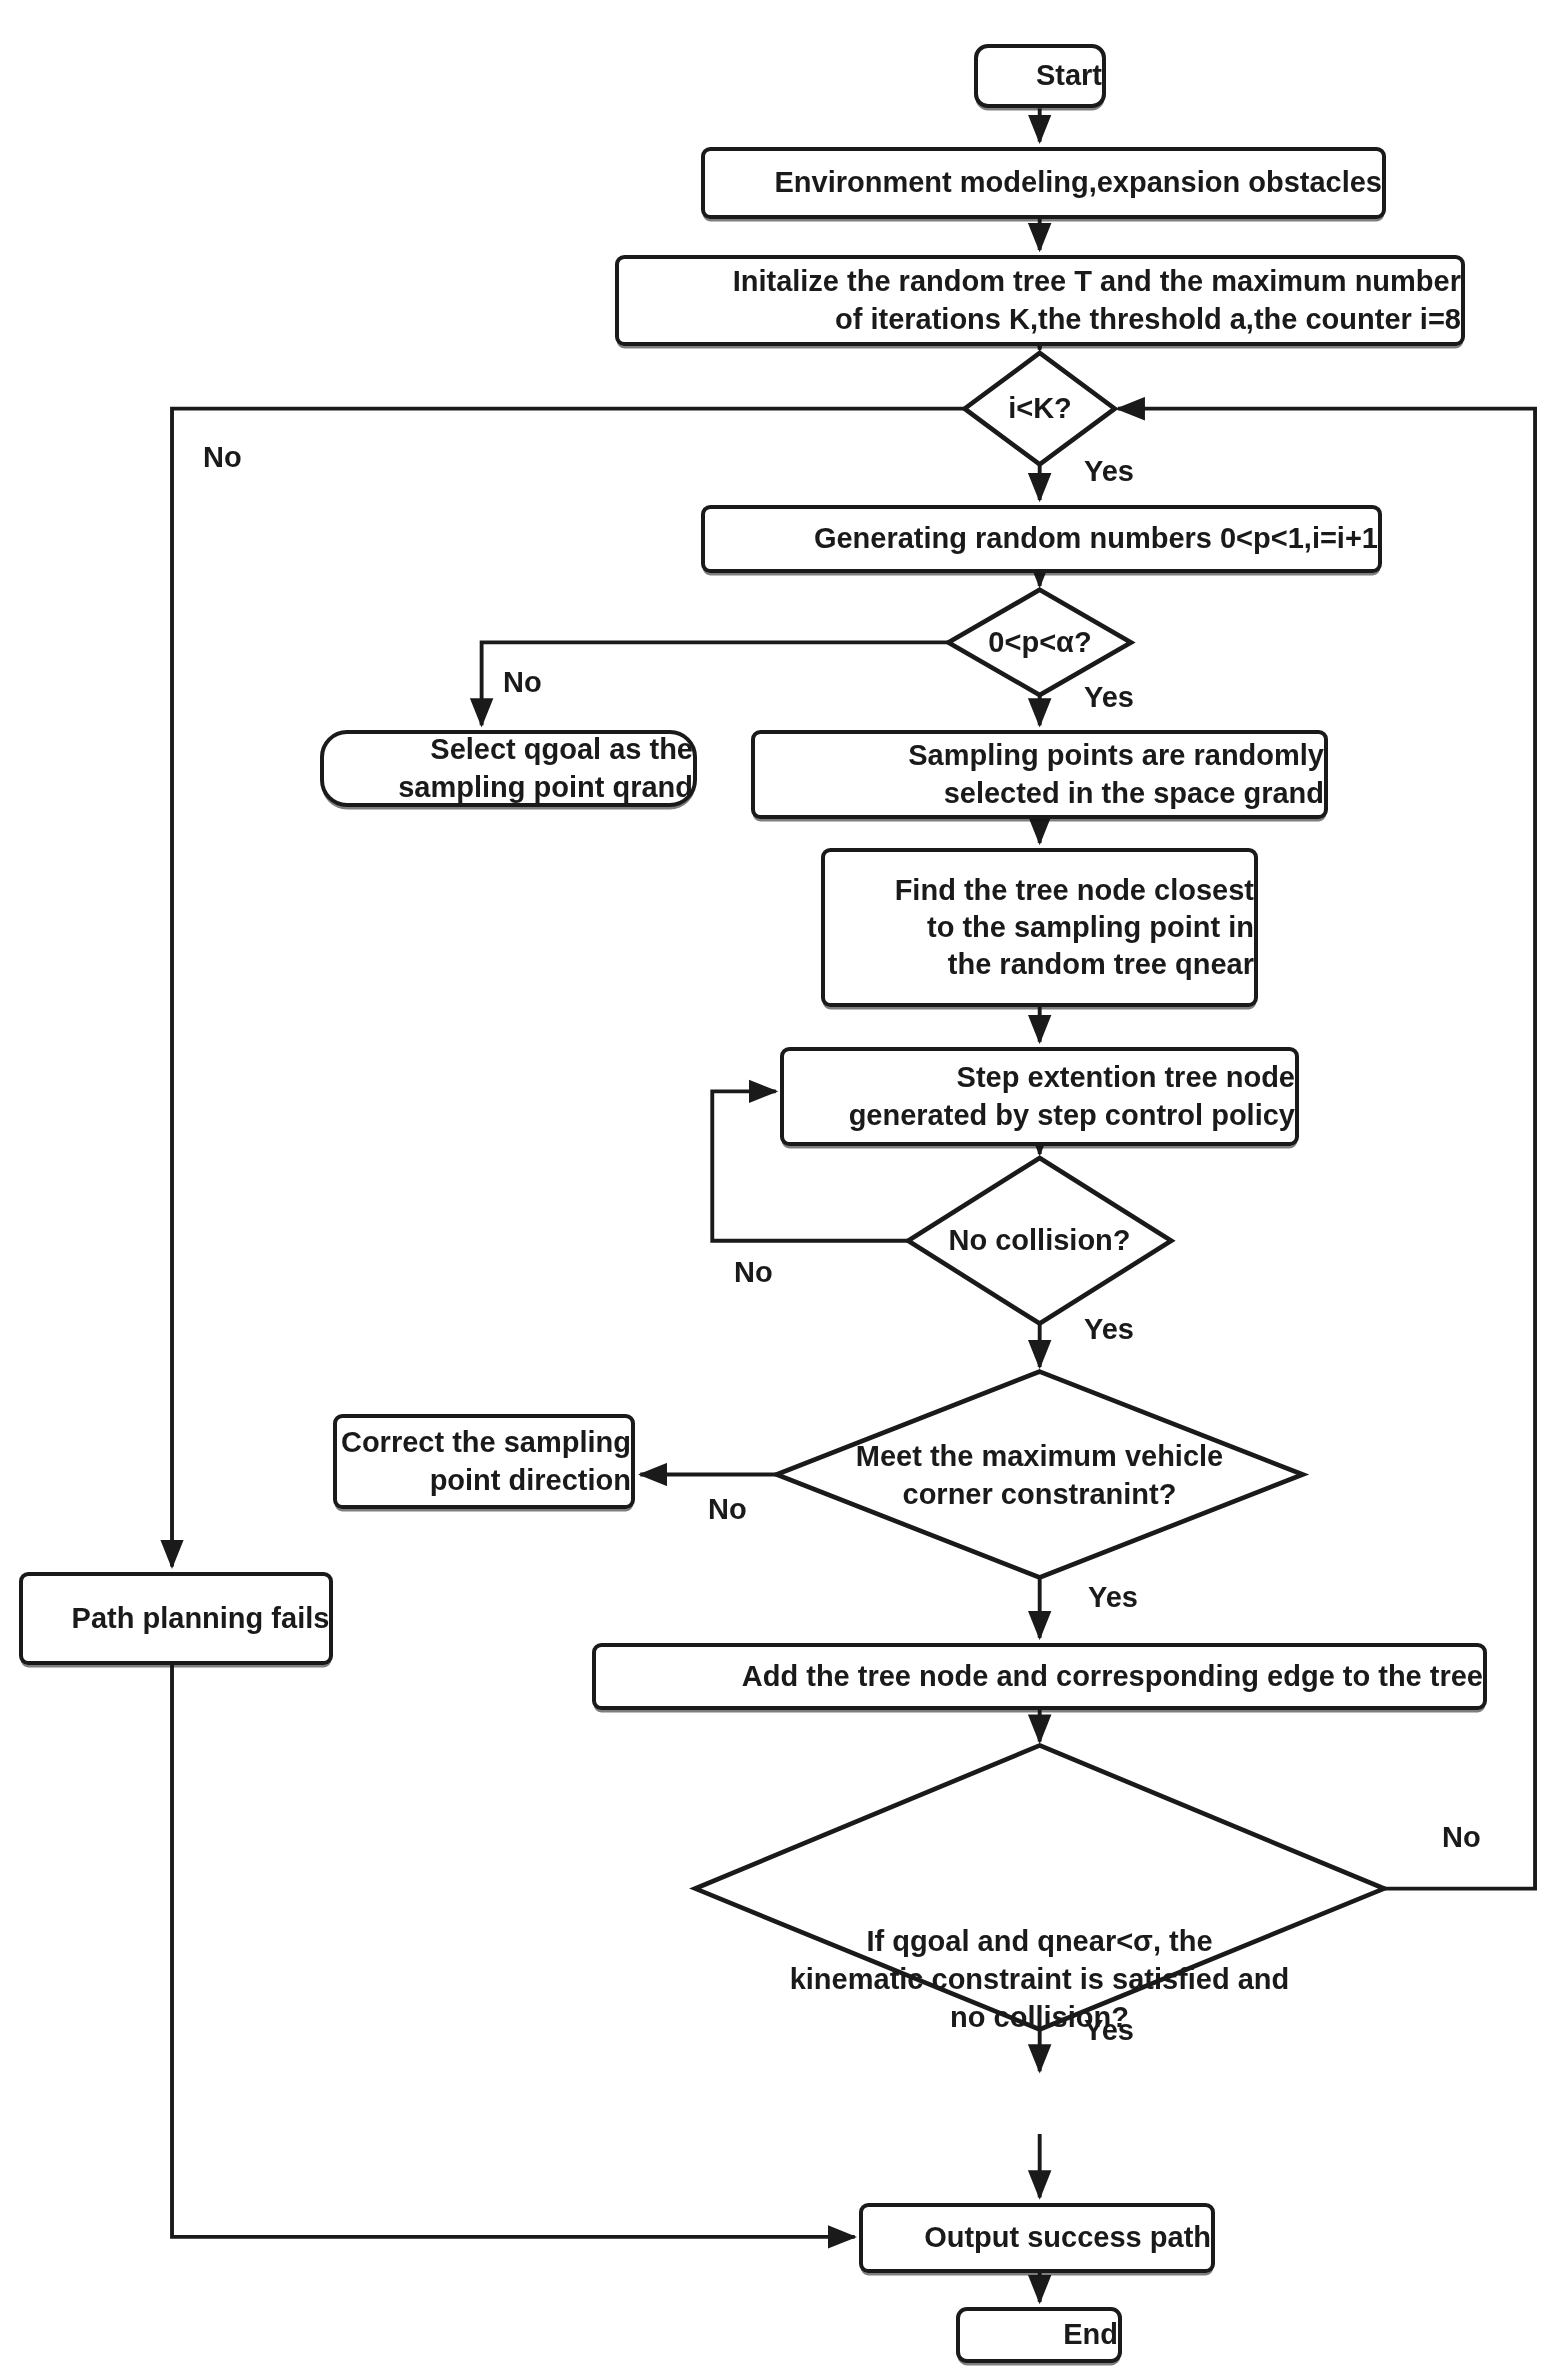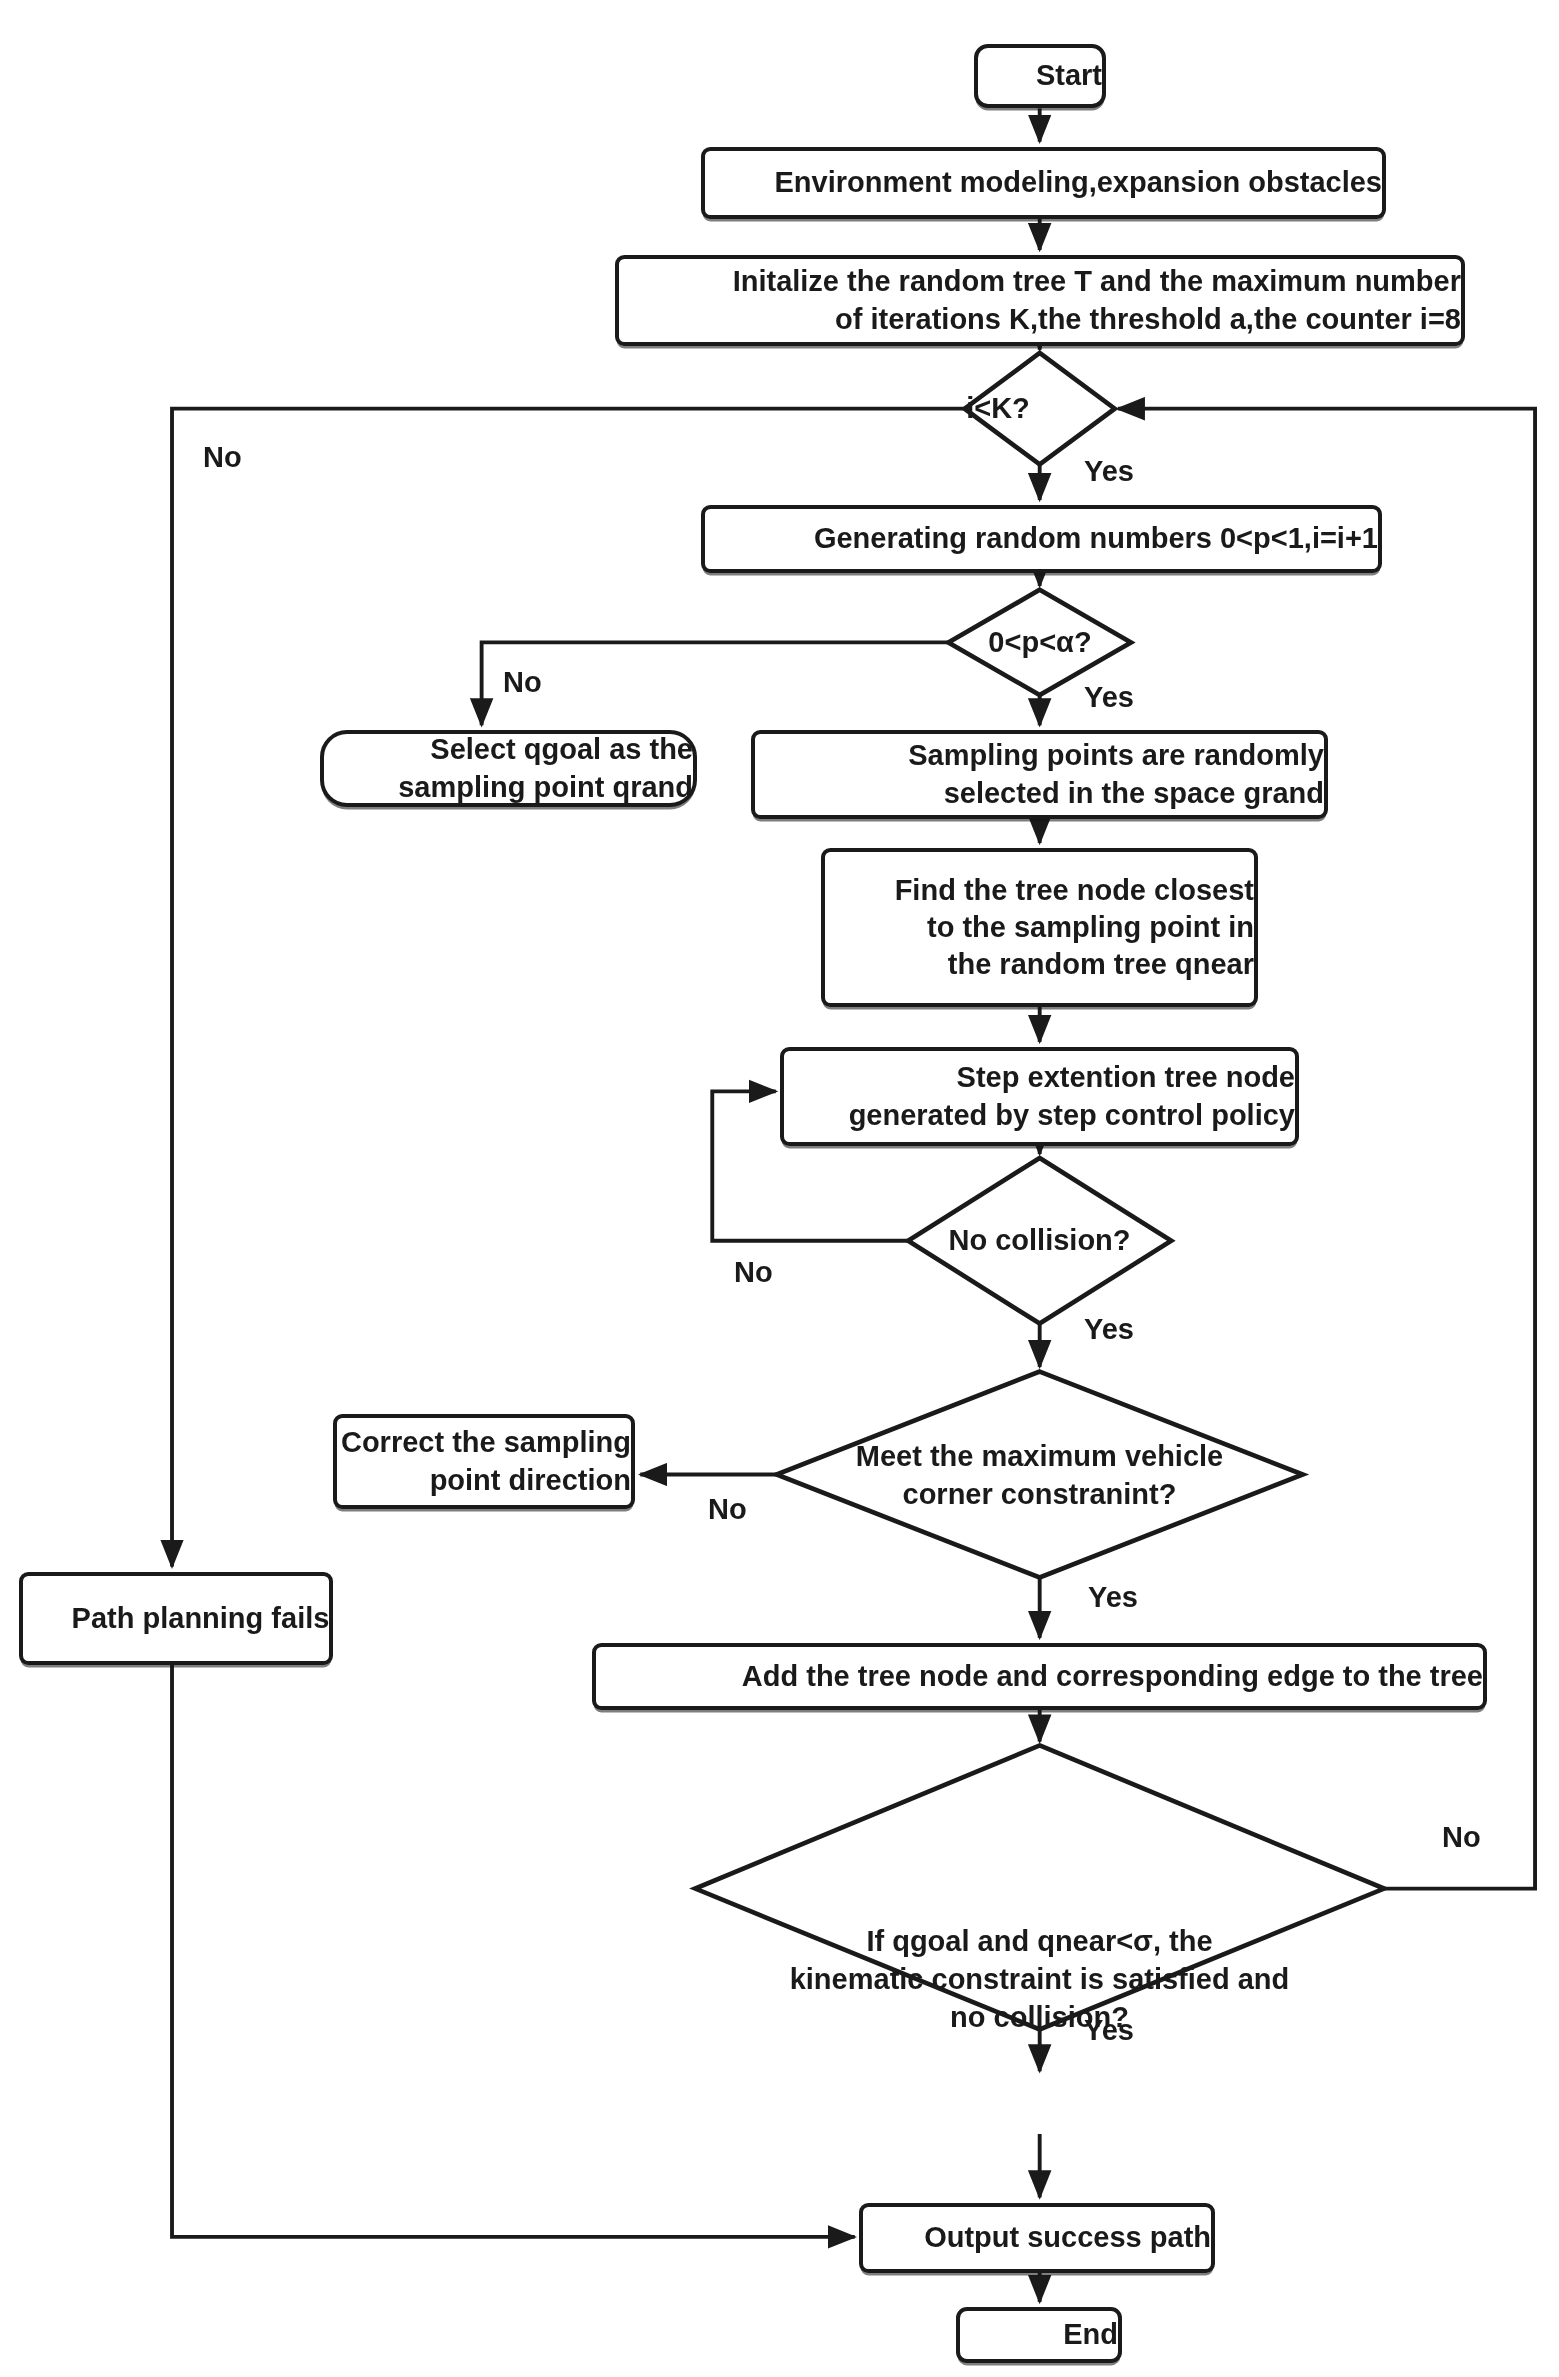--- a/index.html
+++ b/index.html
@@ -140,21 +140,21 @@
 
 
   <div class="node" style="left:859px;top:2203px;width:356px;height:70px;">
     <span class="line">Output success path</span>
   </div>
 
   <div class="node terminal" style="left:956px;top:2307px;width:166px;height:56px;border-radius:11px;">
     <span class="line">End</span>
   </div>
 
-  <div class="dlabel" style="left:936px;top:387px;width:124px;height:43px;">
+  <div class="dlabel" style="left:978px;top:387px;width:124px;height:43px;">
     <span>i&lt;K?</span>
   </div>
 
   <div class="dlabel" style="left:951px;top:621px;width:178px;height:43px;">
     <span>0&lt;p&lt;α?</span>
   </div>
 
   <div class="dlabel" style="left:927px;top:1219px;width:225px;height:43px;">
     <span>No collision?</span>
   </div>

